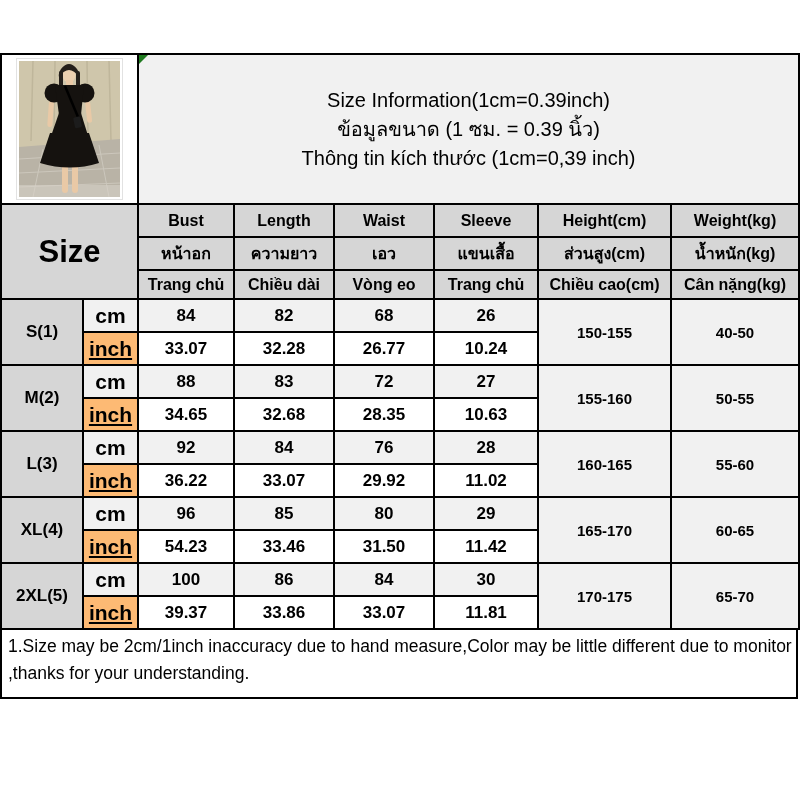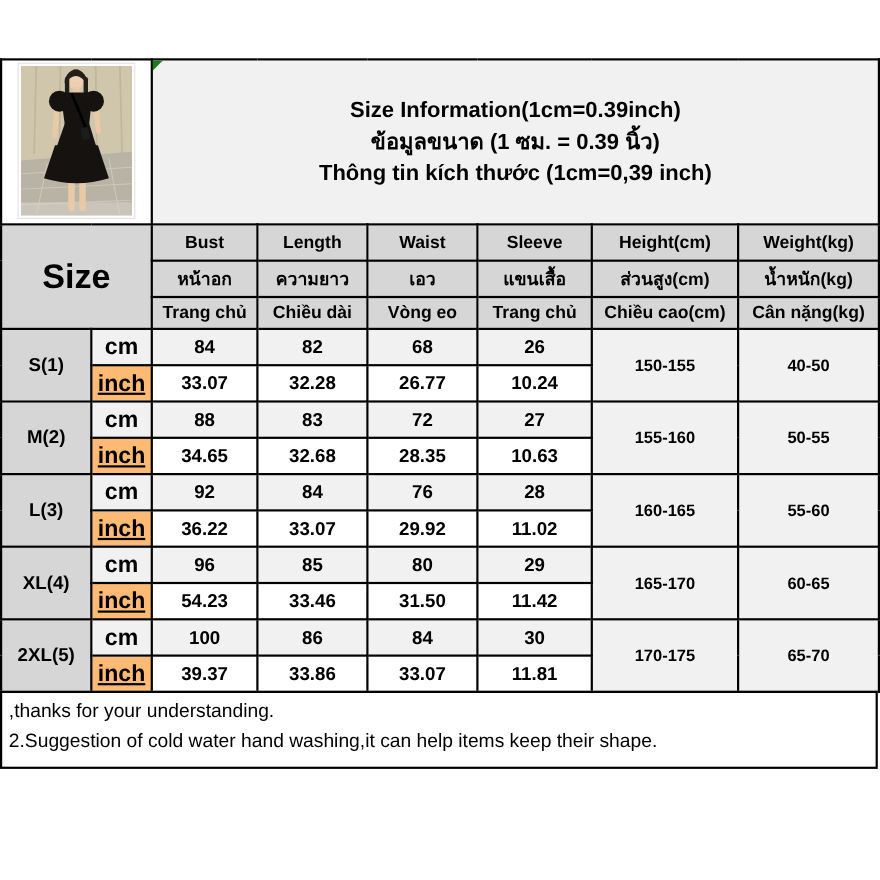--- a/index.html
+++ b/index.html
@@ -10,21 +10,21 @@
   .sheet{position:absolute;left:0;top:53px;width:798px;}
   table.size-table{border-collapse:collapse;table-layout:fixed;width:798px;}
   table.size-table td{
     border:2px solid #000;text-align:center;vertical-align:middle;
     padding:0;overflow:hidden;white-space:nowrap;
   }
   td.thin{border-top-width:1px;margin-left:40px;}
   .photo-cell{background:#ffffff;}
   .photo-frame{display:inline-block;padding:2px;background:#fff;border:1px solid #e2e2e2;line-height:0;}
   .title-cell{background:#f1f1f1;}
-  .title-cell div{font-weight:bold;font-size:20px;line-height:29px;}
+  .title-cell div{font-weight:normal;font-size:20px;line-height:29px;}
   .hdr{background:#d6d6d6;font-weight:bold;font-size:16px;}
   .size-big{background:#d6d6d6;font-weight:bold;font-size:31px;}
   .size-label{background:#d6d6d6;font-weight:bold;font-size:17px;}
   .unit{background:#f1f1f1;font-weight:bold;font-size:21px;}
   .unit.white{background:#fdba74;text-decoration:underline;}
   .val{font-weight:bold;font-size:17px;}
   .band{background:#f1f1f1;}
   .white{background:#ffffff;}
   .merged{background:#f1f1f1;font-weight:bold;font-size:15px;}
   .attention-box{
@@ -220,18 +220,18 @@
         <td class="unit white thin">inch</td>
         <td class="val white thin">39.37</td>
         <td class="val white thin">33.86</td>
         <td class="val white thin">33.07</td>
         <td class="val white thin">11.81</td>
       </tr>
     </tbody>
       </table>
 
     <div class="attention-box">
+      <div>1.Size may be 2cm/1inch inaccuracy due to hand measure,Color may be little different due to monitor</div>
       <div>,thanks for your understanding.</div>
-      <div>2.Suggestion of cold water hand washing,it can help items keep their shape.</div>
     </div>
   </div>
 
 </div>
 
 </body></html>

